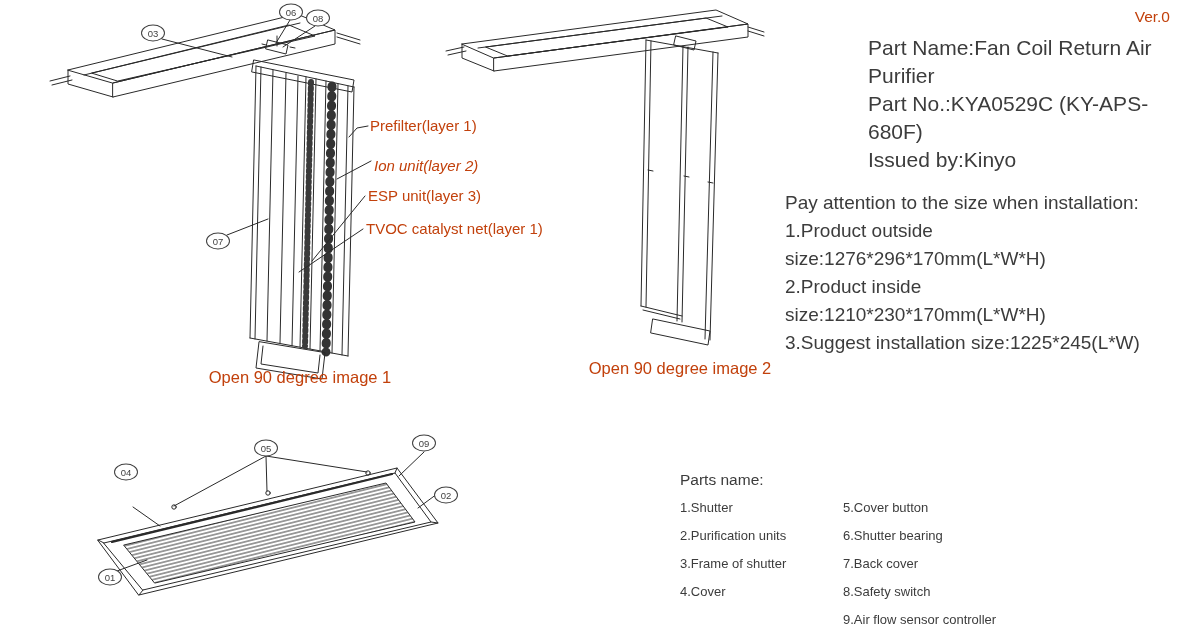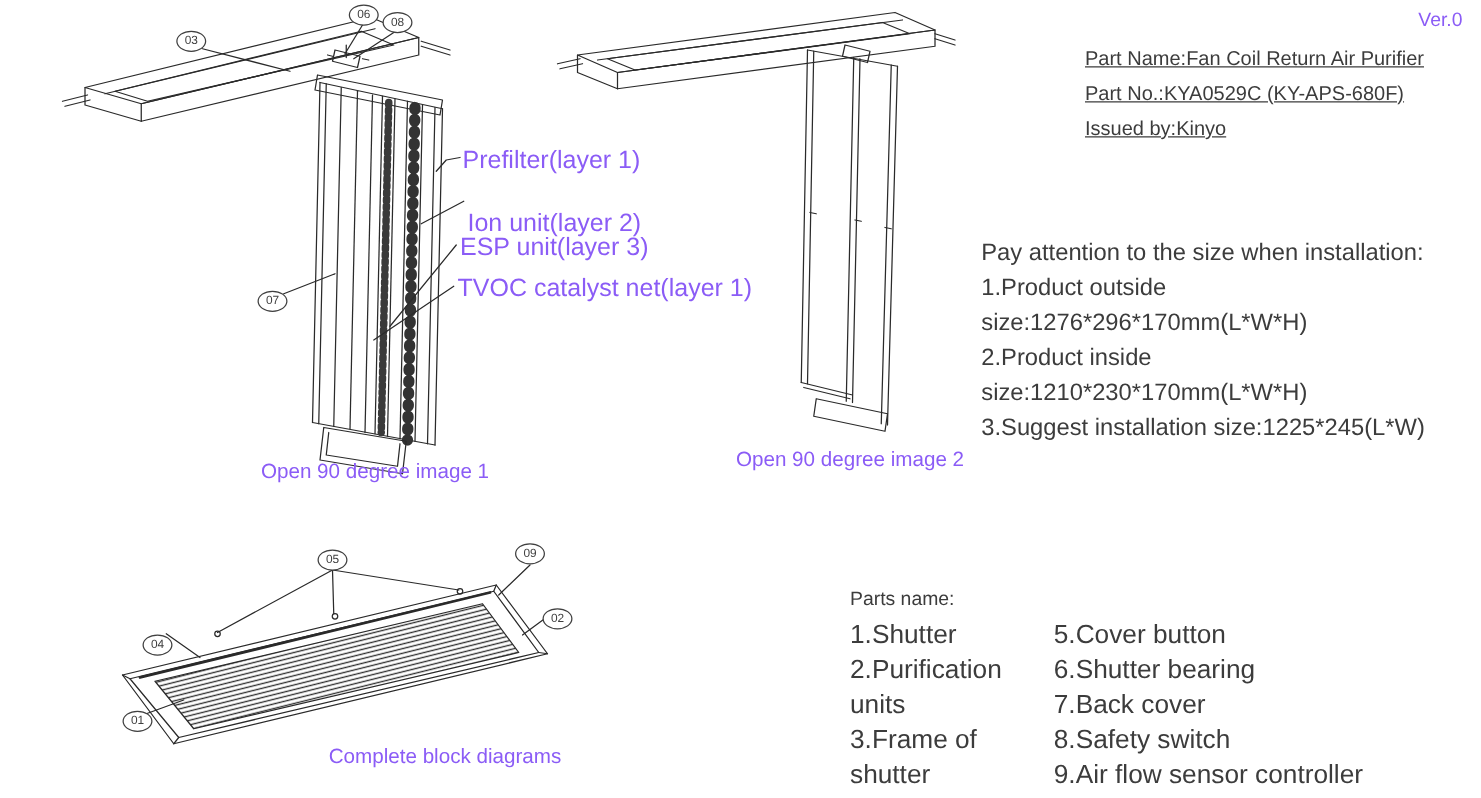--- a/index.html
+++ b/index.html
@@ -3,27 +3,27 @@
 <meta charset="utf-8">
 <style>
   * { margin:0; padding:0; box-sizing:border-box; }
   html,body { background:#ffffff; }
   body { font-family:"Liberation Sans", sans-serif; color:#3c3c3c; }
   #page {
     position:relative; width:1185px; height:638px; background:#ffffff;
     overflow:hidden;
   }
   .drawing-svg { position:absolute; }
-  .txt { position:absolute; white-space:nowrap; color:#8b5cf6; }
-  .meta-line { font-size:16px; line-height:28px;text-decoration:underline; }
+  .txt { position:absolute; white-space:nowrap; color:#c2410c; }
+  .meta-line { font-size:21px; line-height:28px; }
   .install-line { font-size:19px; line-height:28px; }
   .caption { font-size:16.5px; text-align:center; width:320px; }
-  .layer-label { font-size:20px; }
+  .layer-label { font-size:15px; }
   .parts-title { font-size:15.5px; }
-  .parts-item { font-size:21px; line-height:28px; }
+  .parts-item { font-size:13px; line-height:28px; }
   .balloon {
     position:absolute; width:24px; height:17px;
     border:1.2px solid #3f3f3f; border-radius:50%;
     background:#ffffff; transform:translate(-50%,-50%);
     display:flex; align-items:center; justify-content:center;
     font-size:9.5px; color:#3f3f3f; z-index:5;
   }
   .ver { font-size:15.5px; }
 </style>
 </head>
@@ -147,38 +147,37 @@
   <div class="balloon" style="left:218px;top:241px;">
       <span>07</span>
     </div>
 
   <div class="balloon" style="left:266px;top:448px;">
       <span>05</span>
     </div>
   <div class="balloon" style="left:424px;top:443px;">
       <span>09</span>
     </div>
-  <div class="balloon" style="left:126px;top:516px;">
+  <div class="balloon" style="left:126px;top:472px;">
       <span>04</span>
     </div>
   <div class="balloon" style="left:446px;top:495px;">
       <span>02</span>
     </div>
   <div class="balloon" style="left:110px;top:577px;">
       <span>01</span>
     </div>
 
   <div class="txt layer-label" style="left:370px;top:117px;">Prefilter(layer 1)</div>
-  <div class="txt layer-label" style="left:374px;top:168px;">Ion unit(layer 2)</div>
+  <div class="txt layer-label" style="left:374px;top:157px;font-style:italic;">Ion unit(layer 2)</div>
   <div class="txt layer-label" style="left:368px;top:187px;">ESP unit(layer 3)</div>
   <div class="txt layer-label" style="left:366px;top:220px;">TVOC catalyst net(layer 1)</div>
 
   <div class="txt caption" style="left:140px;top:368px;">Open 90 degree image 1</div>
   <div class="txt caption" style="left:520px;top:359px;">Open 90 degree image 2</div>
-  <div class="txt caption" style="left:196px;top:596px;">Complete block diagrams</div>
 
   <div class="txt ver" style="right:15px;top:8px;">Ver.0</div>
   <div style="position:absolute;left:868px;top:34px;">
     <div class="meta-line">Part Name:Fan Coil Return Air Purifier</div>
     <div class="meta-line">Part No.:KYA0529C (KY-APS-680F)</div>
     <div class="meta-line">Issued by:Kinyo</div>
   </div>
 
   <div style="position:absolute;left:785px;top:189px;">
     <div class="install-line">Pay attention to the size when installation:</div>

